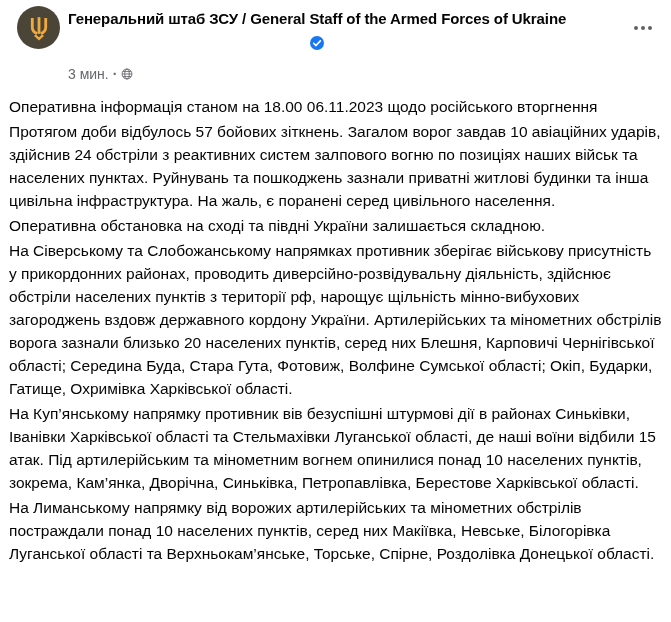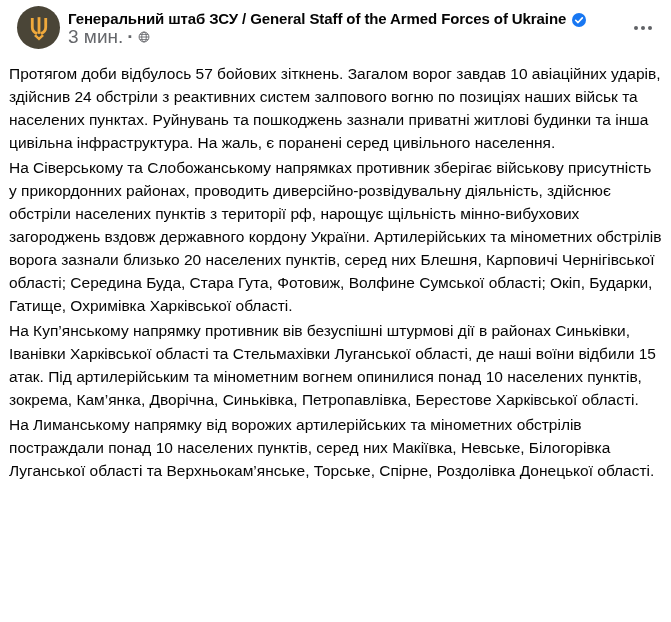--- a/index.html
+++ b/index.html
@@ -28,28 +28,28 @@
     background: #4a4537;
     display: flex; align-items: center; justify-content: center;
     cursor: pointer;
   }
   .avatar svg { display: block; }
   .header-text { margin-left: 8px; padding-top: 3px; min-width: 0; }
   .name-row {
     display: flex; align-items: center; gap: 6px;
     font-size: 15px; font-weight: 700;
     color: #050505; white-space: nowrap;
-    line-height: 20px; letter-spacing: -0.1px;
+    line-height: 20px; letter-spacing: -0.1px; flex-direction: column;
   }
   .page-name { cursor: pointer; }
   .verified-badge { flex: 0 0 auto; margin-top: 1px; }
   .meta-row {
     display: flex; align-items: center; gap: 4px;
-    margin-top: 0;
-    font-size: 19px; color: #65676b; line-height: 16px;
+    margin-top: 16px;
+    font-size: 14px; color: #65676b; line-height: 16px;
   }
   .timestamp { cursor: pointer; }
   .meta-sep { font-weight: 700; }
   .menu-btn {
     position: absolute; right: 12px; top: 12px;
     width: 32px; height: 32px; border-radius: 50%;
     display: flex; align-items: center; justify-content: center;
     cursor: pointer;
   }
 
@@ -105,19 +105,21 @@
       <svg width="20" height="6" viewBox="0 0 20 6" aria-hidden="true">
         <circle cx="3" cy="3" r="2" fill="#606266"></circle>
         <circle cx="10" cy="3" r="2" fill="#606266"></circle>
         <circle cx="17" cy="3" r="2" fill="#606266"></circle>
       </svg>
     </div>
 
   </header>
 
   <article class="post-body">
+    <p>Оперативна інформація станом на 18.00 06.11.2023 щодо російського вторгнення</p>
     <p>Протягом доби відбулось 57 бойових зіткнень. Загалом ворог завдав 10 авіаційних ударів, здійснив 24 обстріли з реактивних систем залпового вогню по позиціях наших військ та населених пунктах. Руйнувань та пошкоджень зазнали приватні житлові будинки та інша цивільна інфраструктура. На жаль, є поранені серед цивільного населення.</p>
+    <p>Оперативна обстановка на сході та півдні України залишається складною.</p>
     <p>На Сіверському та Слобожанському напрямках противник зберігає військову присутність у прикордонних районах, проводить диверсійно-розвідувальну діяльність, здійснює обстріли населених пунктів з території рф, нарощує щільність мінно-вибухових загороджень вздовж державного кордону України. Артилерійських та мінометних обстрілів ворога зазнали близько 20 населених пунктів, серед них Блешня, Карповичі Чернігівської області; Середина Буда, Стара Гута, Фотовиж, Волфине Сумської області; Окіп, Бударки, Гатище, Охримівка Харківської області.</p>
     <p>На Куп’янському напрямку противник вів безуспішні штурмові дії в районах Синьківки, Іванівки Харківської області та Стельмахівки Луганської області, де наші воїни відбили 15 атак. Під артилерійським та мінометним вогнем опинилися понад 10 населених пунктів, зокрема, Кам’янка, Дворічна, Синьківка, Петропавлівка, Берестове Харківської області.</p>
     <p>На Лиманському напрямку від ворожих артилерійських та мінометних обстрілів постраждали понад 10 населених пунктів, серед них Макіївка, Невське, Білогорівка Луганської області та Верхньокам’янське, Торське, Спірне, Роздолівка Донецької області.</p>
   </article>
 
 </div>
 
 </body></html>

